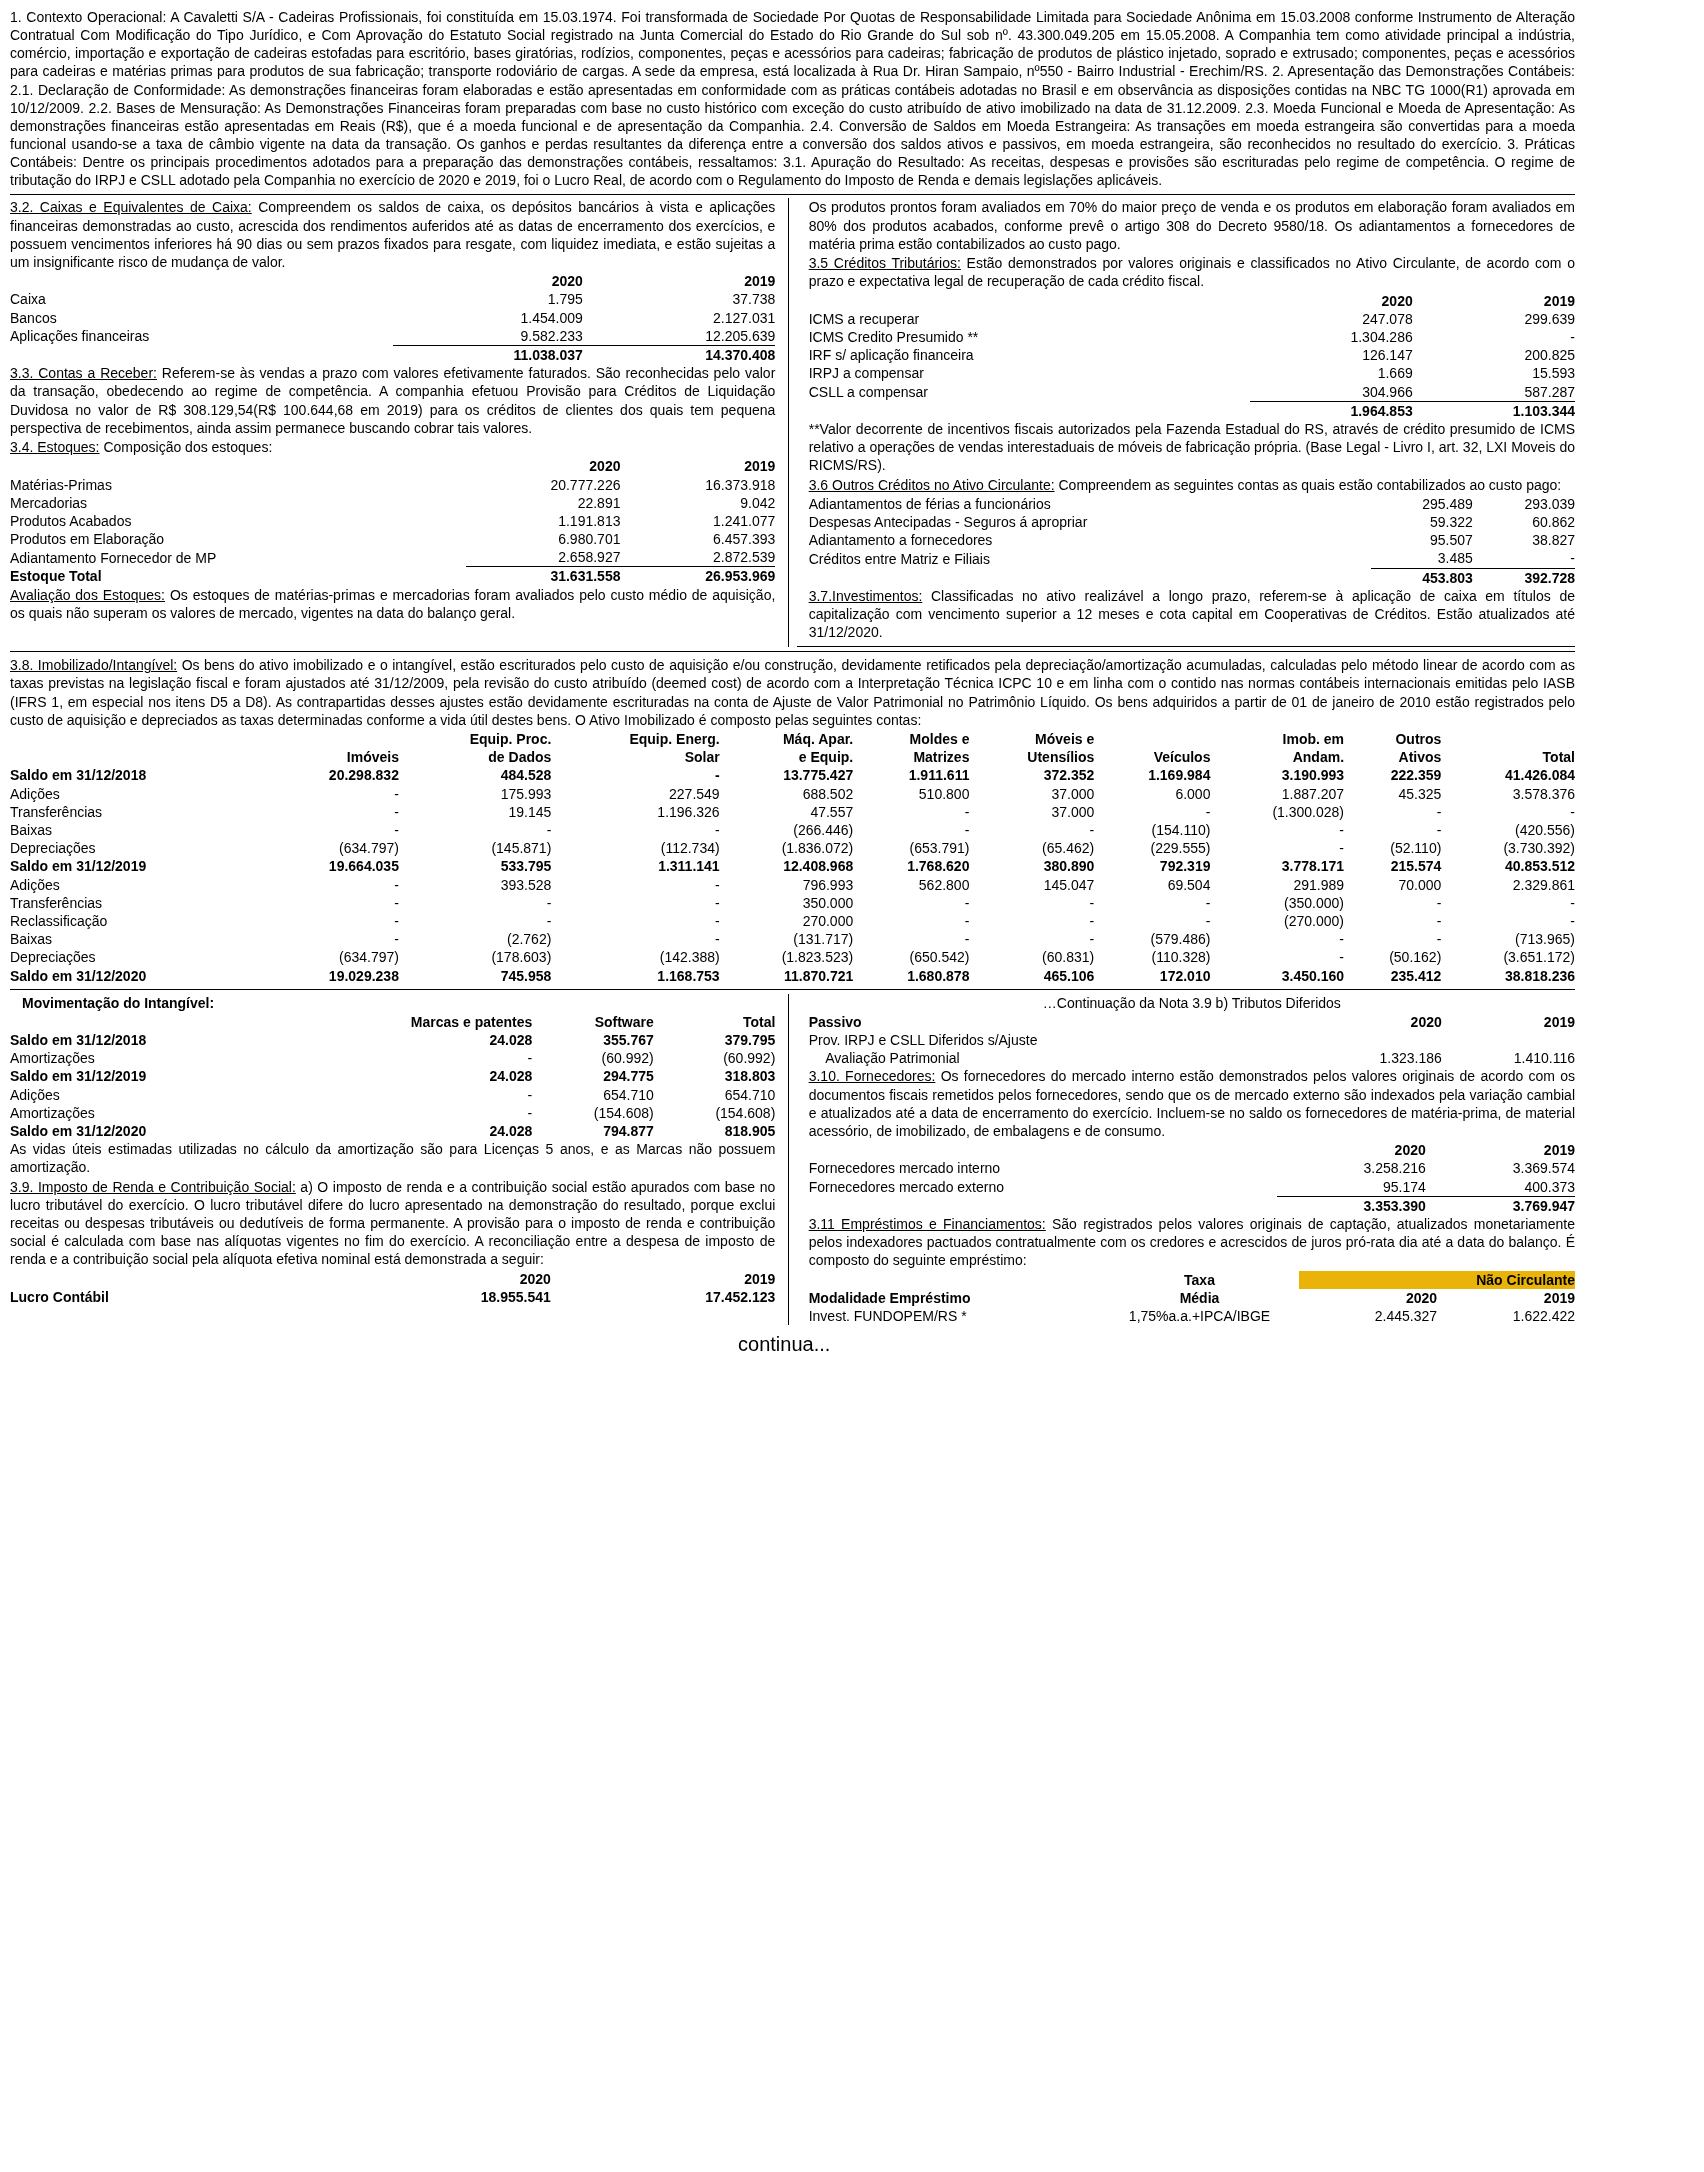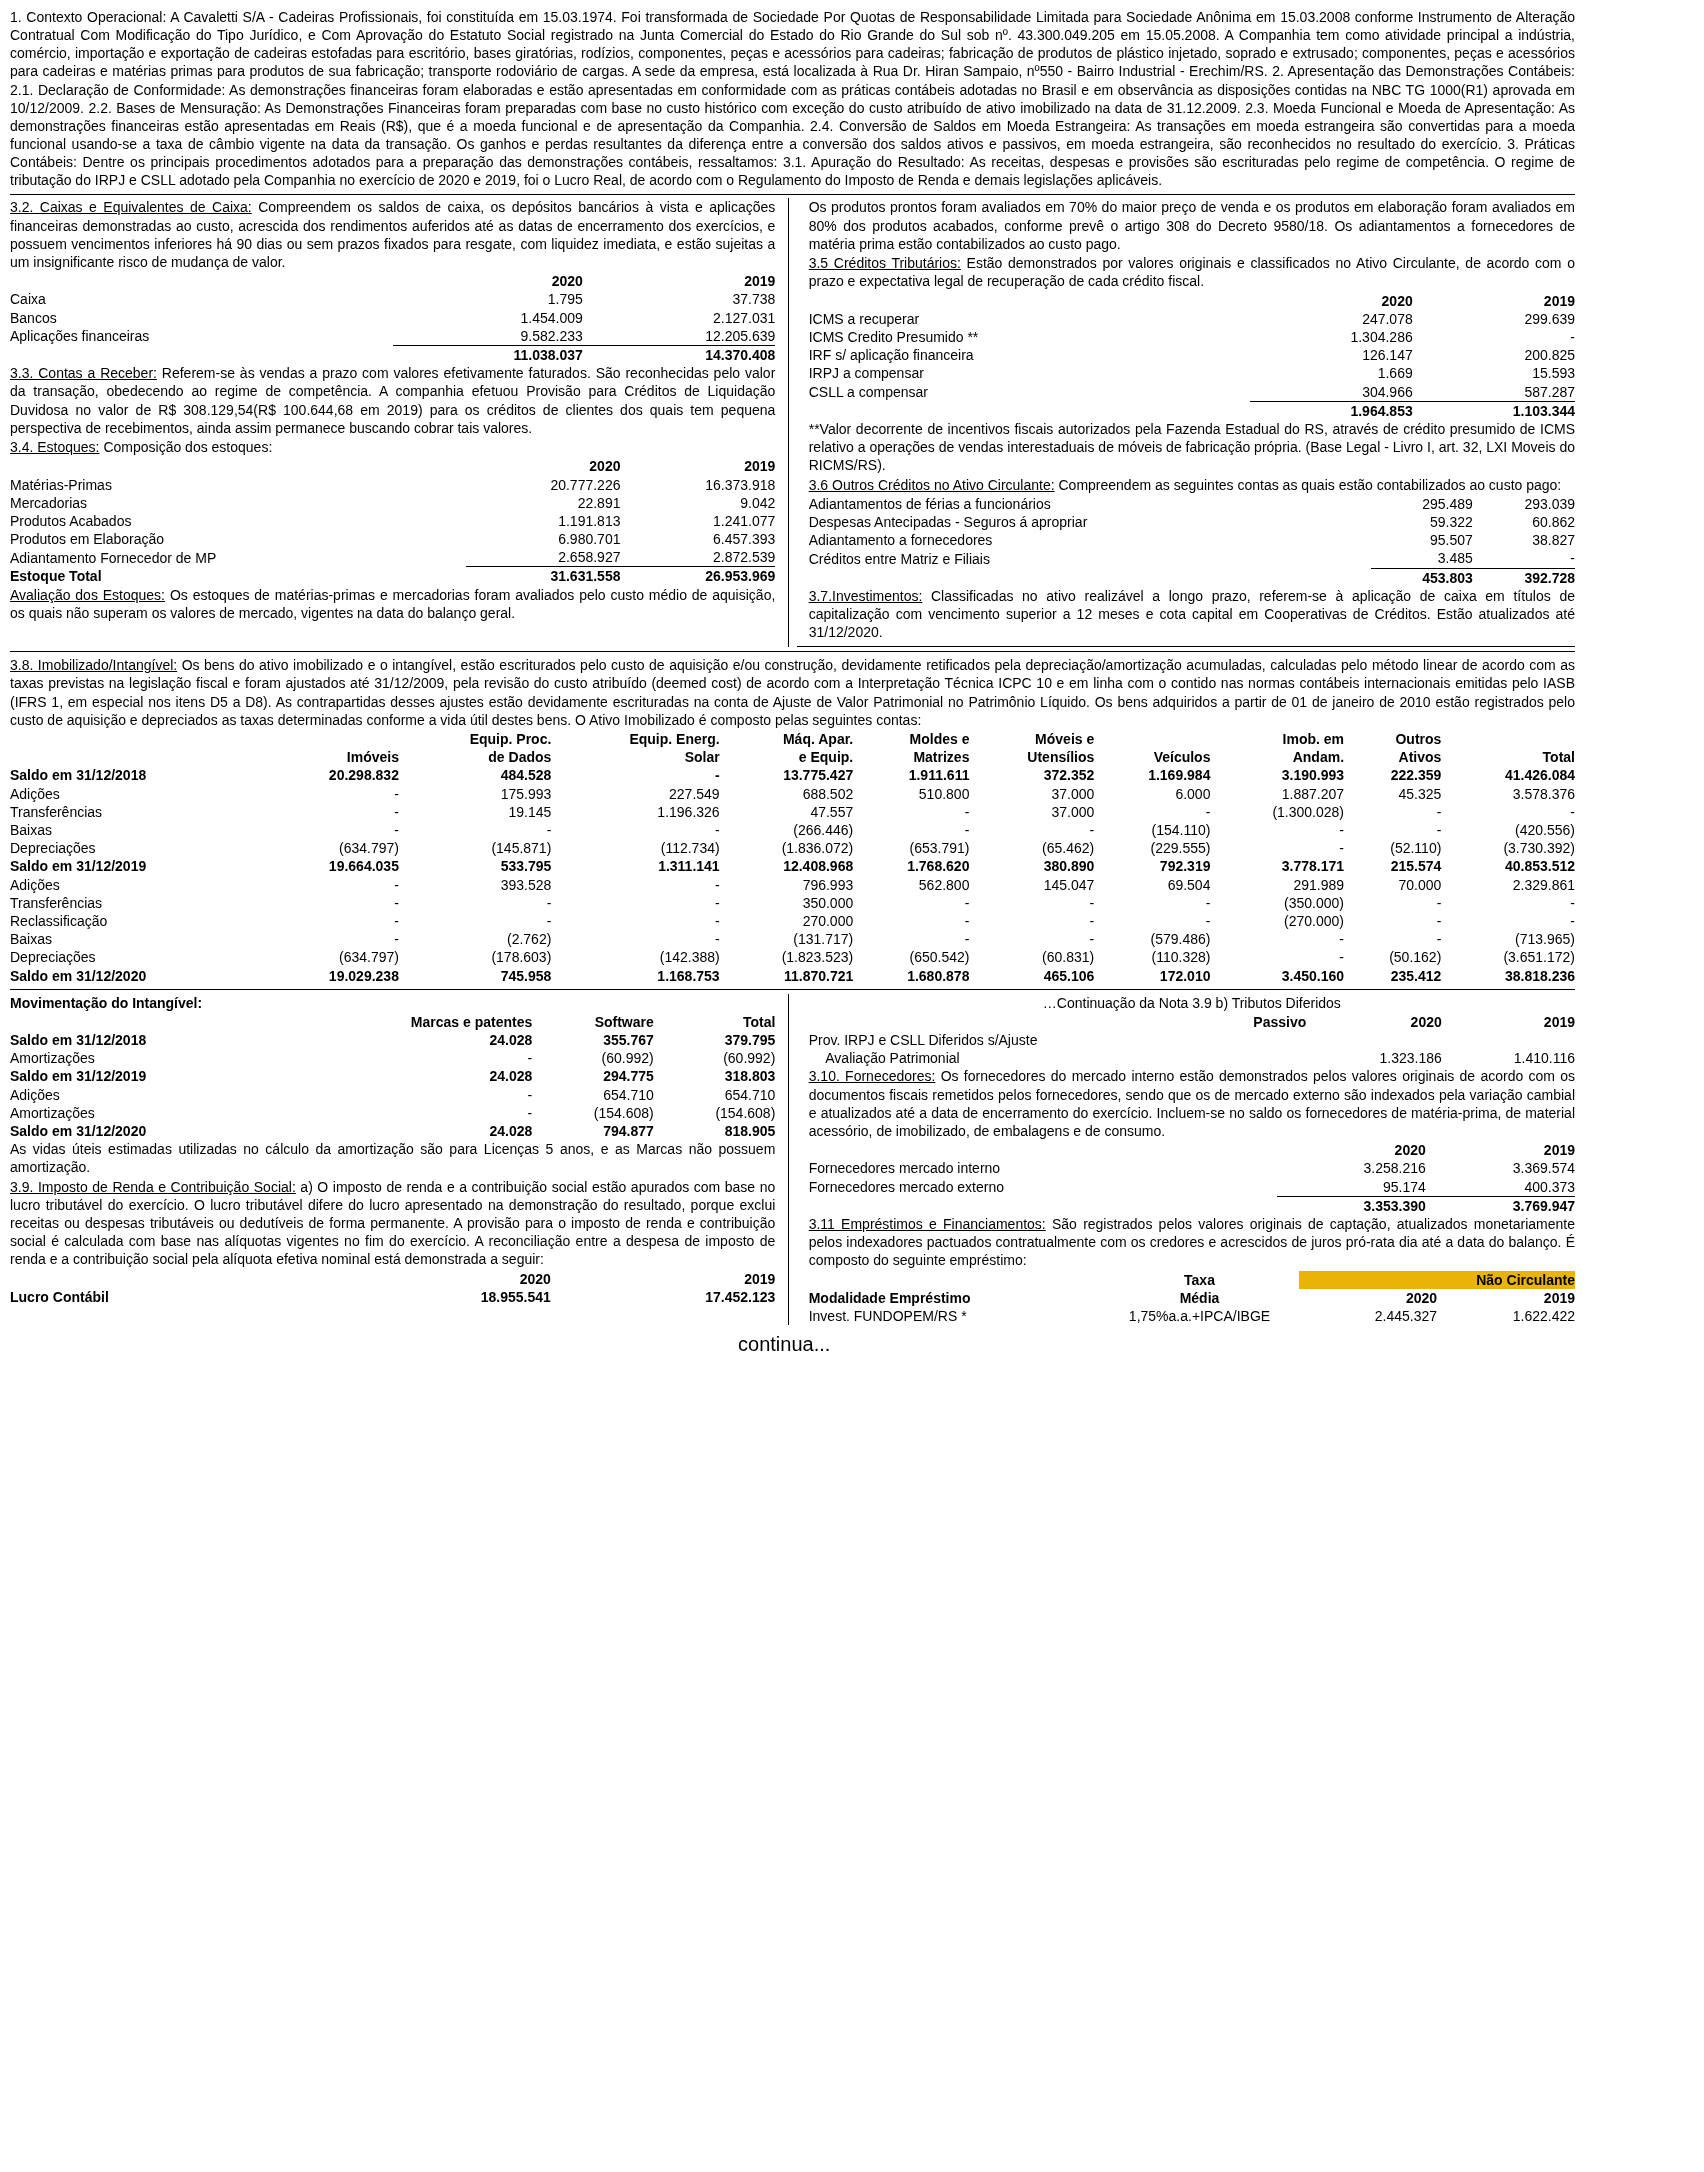--- a/index.html
+++ b/index.html
@@ -9,21 +9,21 @@
     width:1705px;
   }
   .page{
     width:1585px;
     box-sizing:border-box;
     padding:7.8px 10px 5.5px 10px;
     font-size:14px;
     line-height:1.30;
   }
   .just{text-align:justify;}
-  b,.b{font-weight:bold;}
+  b,.b{font-weight:bold;margin-left:12px;}
   .u{text-decoration:underline;}
   .hr{border:0;border-top:1.1px solid #000;margin:3.9px 0 3.9px 0;}
   .twocol{display:flex;gap:8px;align-items:stretch;}
   .col{width:50%;box-sizing:border-box;}
   .colL{padding-right:12.2px;border-right:1.1px solid #000;}
   .colR{padding-left:12.2px;}
   .para{margin-bottom:1.1px;}
   table{border-collapse:collapse;width:100%;font-size:14px;}
   td{padding:0;vertical-align:bottom;white-space:nowrap;}
   .num{text-align:right;}
@@ -508,21 +508,21 @@
 
     </div>
 
     <div class="col colR">
 
       <div class="para" style="text-align:center;">…Continuação da Nota 3.9 b) Tributos Diferidos</div>
 
       <table>
         <tbody>
             <tr class="hdr">
-          <td class="lbl b" style="text-align:right">Passivo</td>
+          <td class="lbl b" style="text-align:left">Passivo</td>
           <td class="num">2020</td>
           <td class="num">2019</td>
         </tr>
         <tr>
           <td class="lbl">Prov. IRPJ e CSLL Diferidos s/Ajuste</td>
           <td class="num"></td>
           <td class="num"></td>
         </tr>
         <tr>
           <td class="lbl" style="padding-left:16.6px">Avaliação Patrimonial</td>

